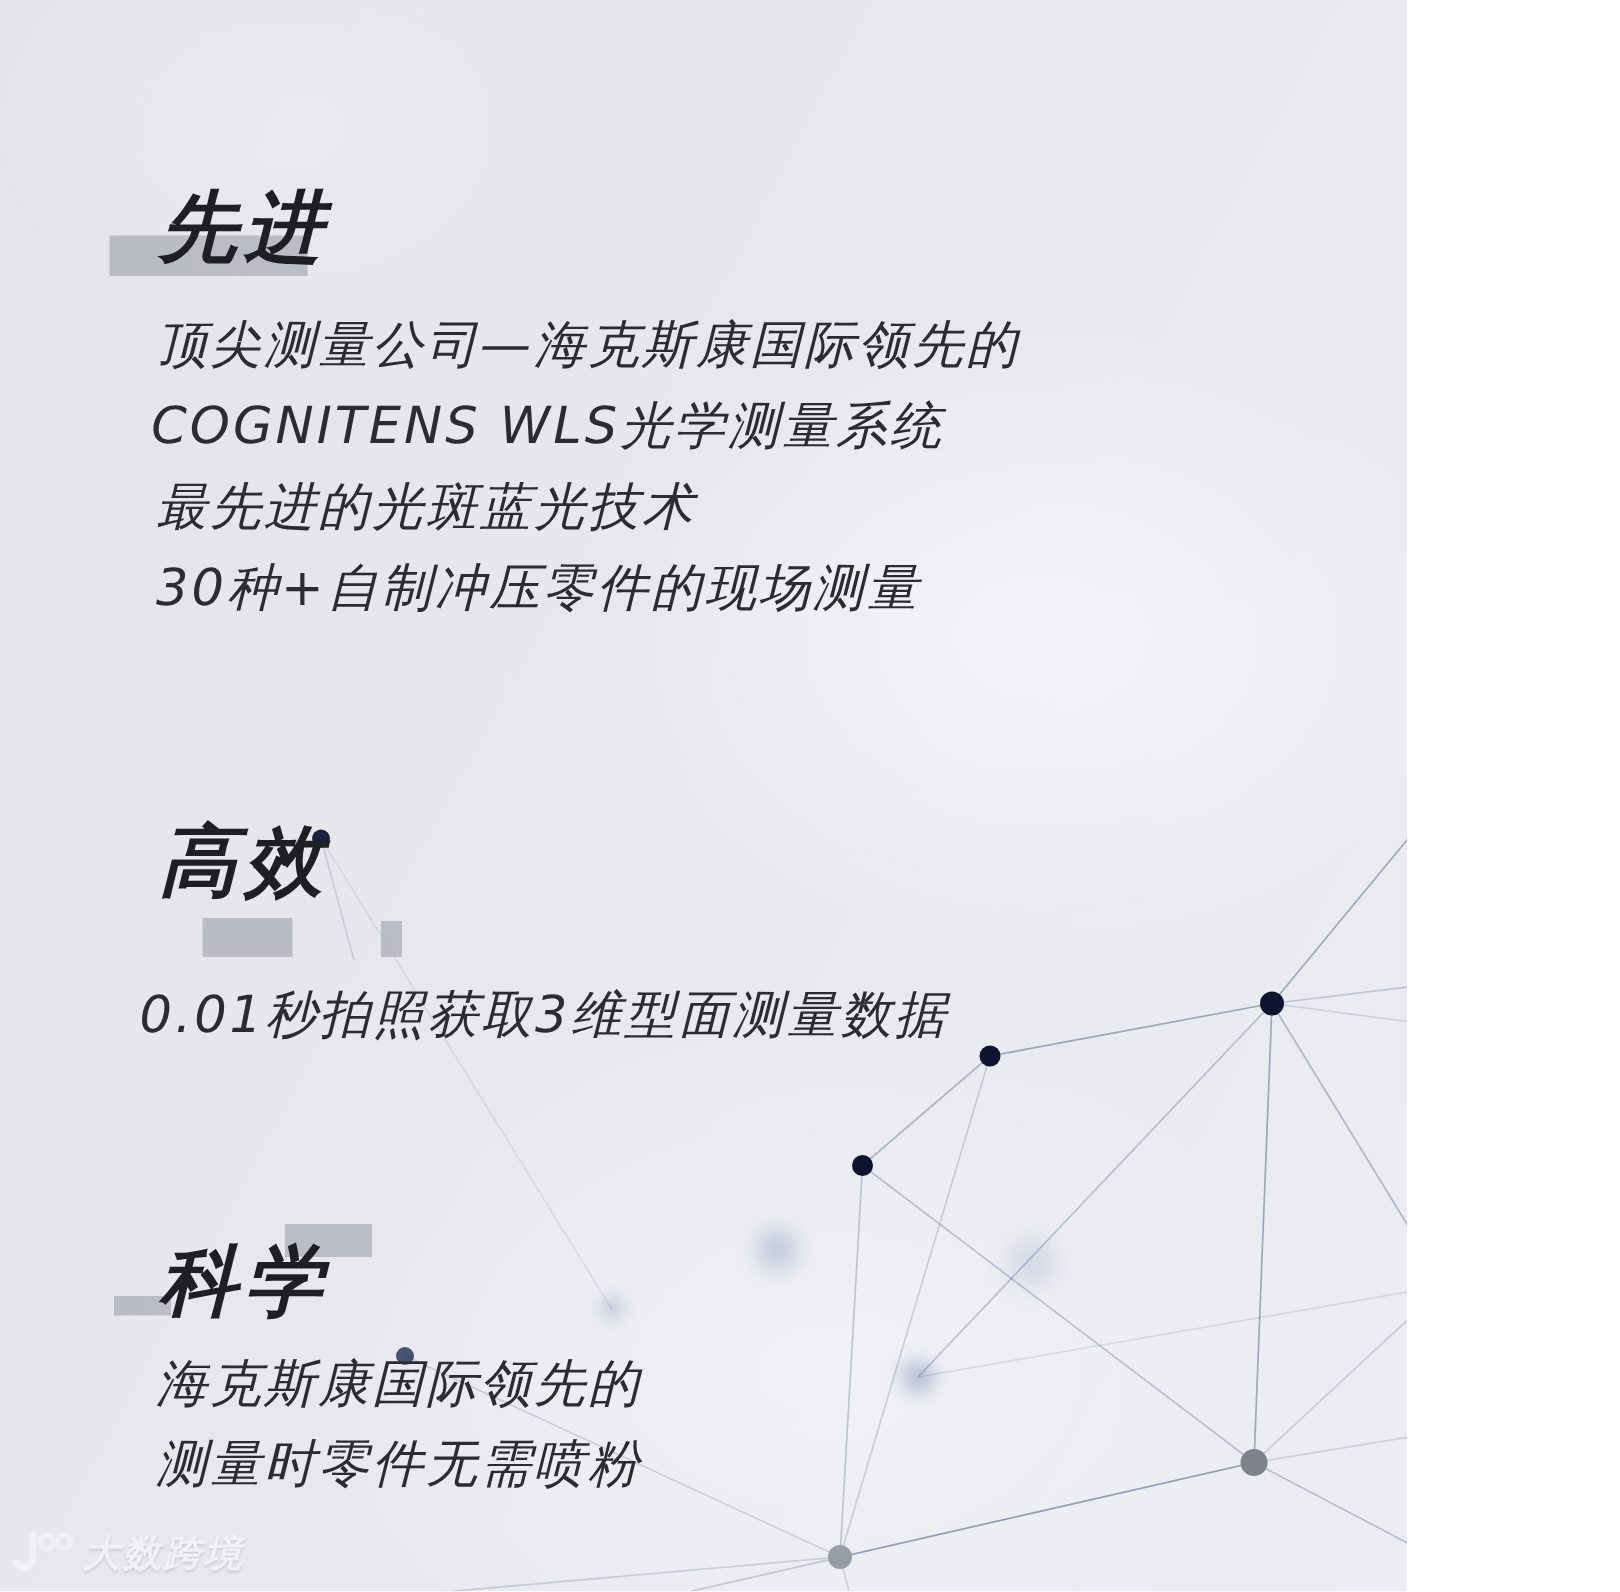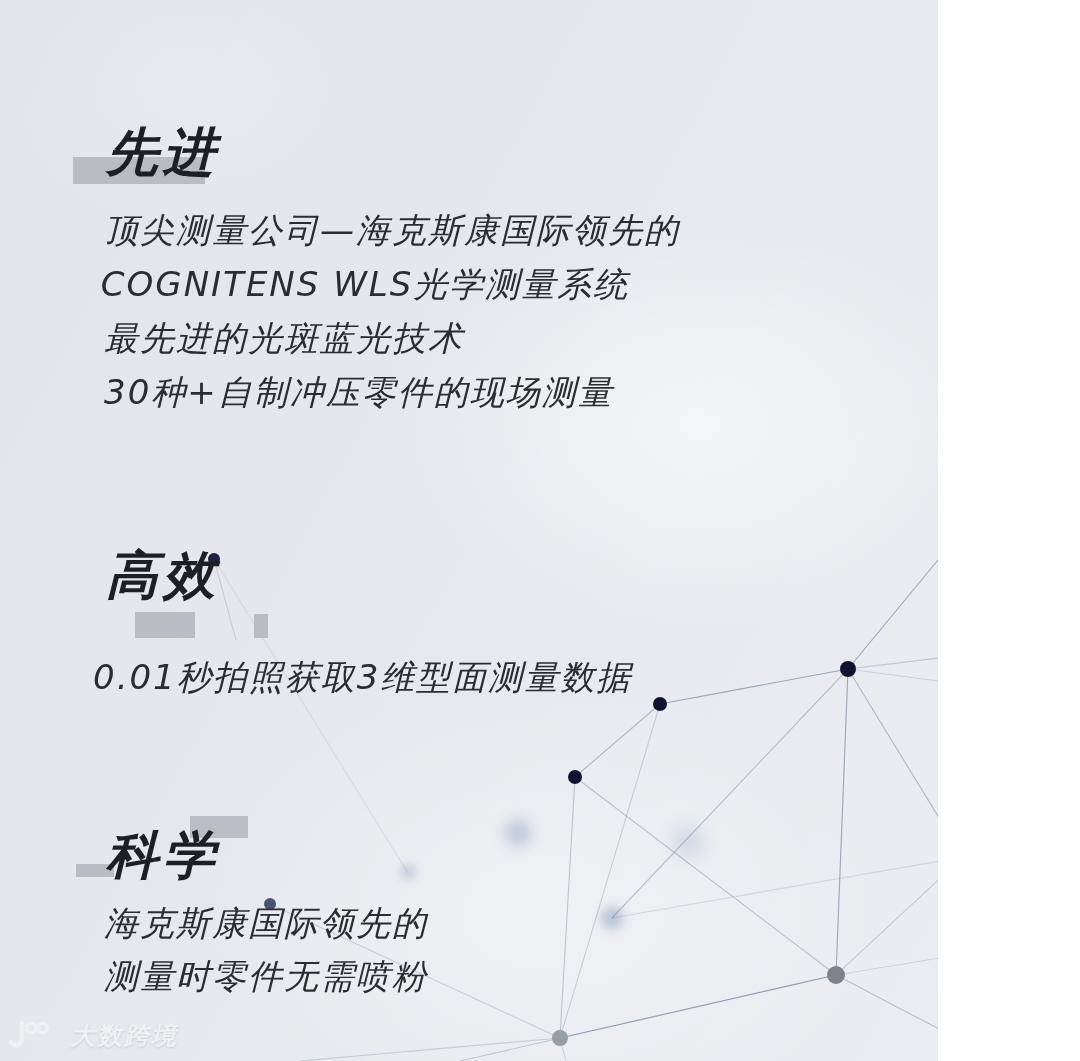--- a/index.html
+++ b/index.html
@@ -25,21 +25,21 @@
     letter-spacing:5px;line-height:1.1;
     white-space:pre;
   }
   .body-line{
     position:absolute;z-index:2;
     font-size:34px;font-weight:500;color:#2a2c31;
     letter-spacing:2px;line-height:54px;white-space:pre;text-align:center;
   }
   .watermark{
     position:absolute;left:8px;top:1019px;z-index:3;
-    display:flex;align-items:flex-start;gap:18px;
+    display:flex;align-items:flex-start;gap:3px;
     opacity:.8;
   }
   .watermark-text{
     font-size:25px;font-weight:700;letter-spacing:2px;
     color:#f3f4f7;
     text-shadow:0 1px 2px rgba(120,125,135,.35);
   }
 </style>
 </head>
 <body>

